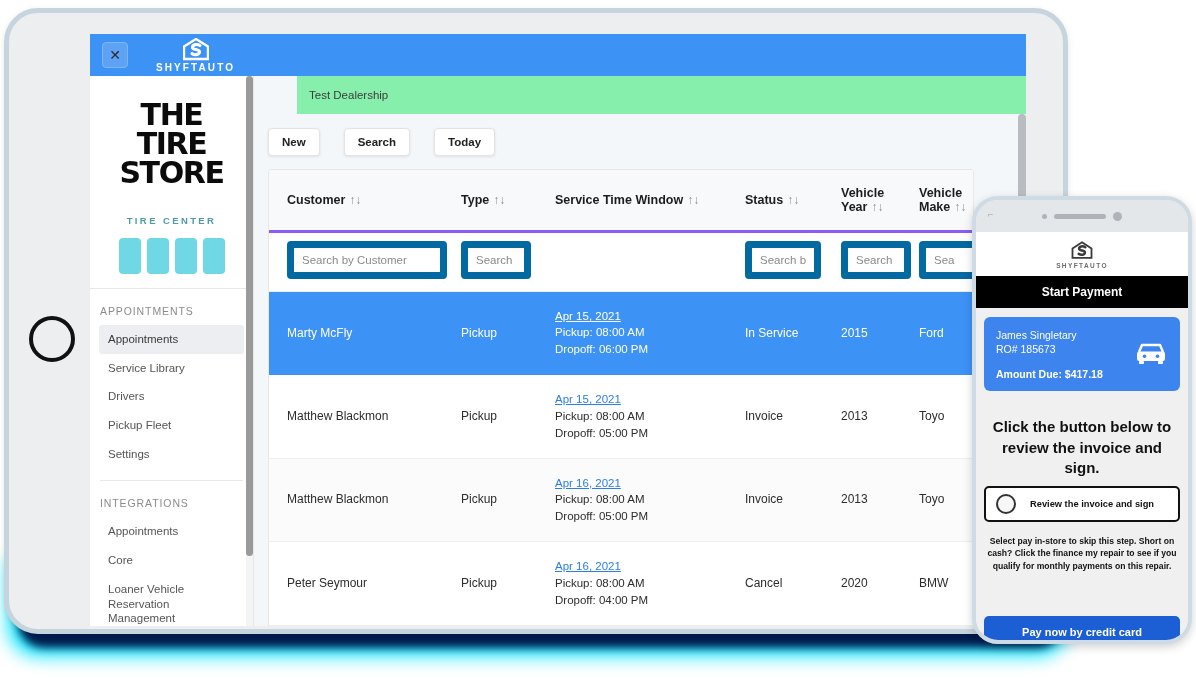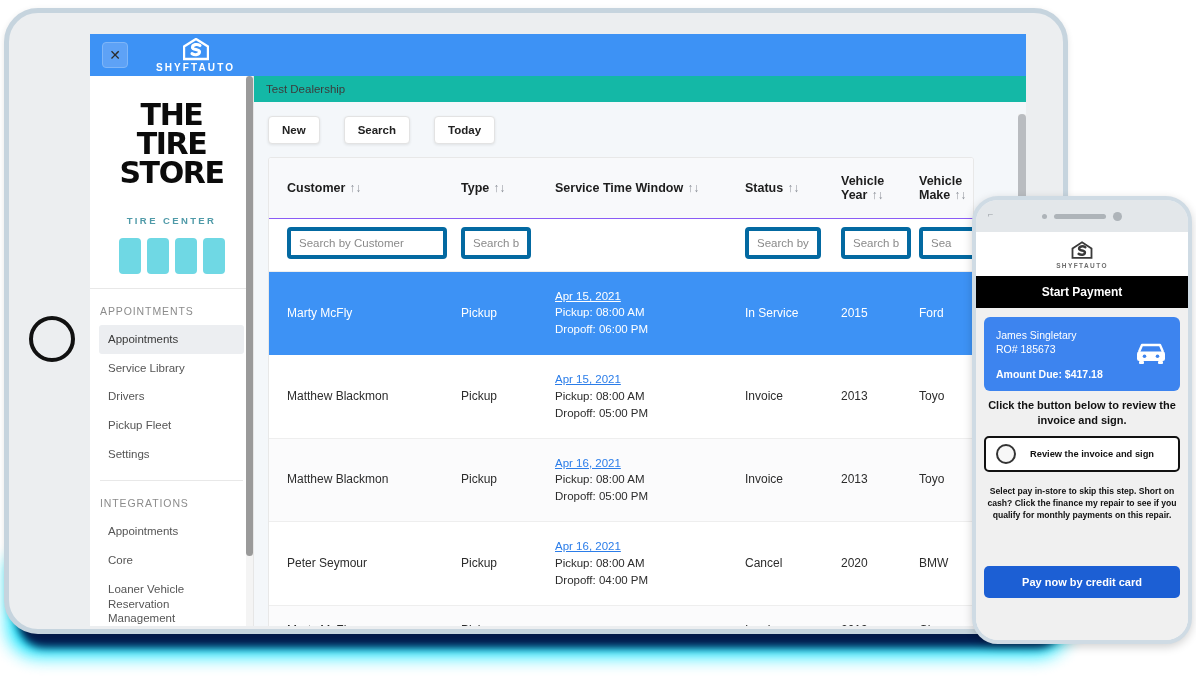--- a/index.html
+++ b/index.html
@@ -140,25 +140,25 @@
   .sb-divider { margin: 12px 10px 0; border-top: 1px solid #e8e8e8; }
 
   
   .main {
     position: relative;
     flex: 1;
     background: #f4f7fa;
     overflow: hidden;
   }
   .crumb-bar {
-    height: 26px;
-    background: #14b8a6;
+    height: 38px;
+    background: #86efac;
     display: flex; align-items: center;
     padding-left: 12px;
-    font-size: 11.5px; color: #3c3c3c;
+    font-size: 11.5px; color: #3c3c3c; margin-left: 43px;
   }
   .toolbar { padding: 14px 0 0 14px; display: flex; gap: 24px; }
   .tb-btn {
     background: #fff;
     border: 1px solid #e3e3e3;
     border-radius: 4px;
     box-shadow: 0 1px 3px rgba(0,0,0,.09);
     padding: 7px 13px;
     font-size: 11.5px; font-weight: 700; color: #222;
     cursor: pointer;
@@ -173,34 +173,34 @@
     width: 706px;
     overflow: hidden;
   }
   table { border-collapse: collapse; width: 706px; table-layout: fixed; }
   thead th {
     background: #f8f9fb;
     text-align: left;
     font-size: 12.5px; font-weight: 700; color: #1d1d1d;
     padding: 16px 0 16px 0;
     vertical-align: middle;
-    border-bottom: 1px solid #8b5cf6;
+    border-bottom: 3px solid #8b5cf6;
   }
   th .sortico { color: #8d9199; font-weight: 400; font-size: 12px; margin-left: 4px; }
   .cw1 { width: 192px; padding-left: 18px !important; }
   .cw2 { width: 94px; }
   .cw3 { width: 190px; }
   .cw4 { width: 96px; }
   .cw5 { width: 78px; }
   .cw6 { width: 78px; }
 
   tr.filters td { padding: 8px 0 12px 0; border-bottom: 1px solid #eee; background:#fff;}
   tr.filters td:first-child { padding-left: 18px; }
   .fld {
-    border: 4px solid #0369a1; border-radius: 4px;
+    border: 7px solid #0369a1; border-radius: 4px;
     padding: 6px 8px; font-size: 11.5px; color: #777;
     background: #fff; font-family: "Liberation Sans", sans-serif;
   }
   .fld::placeholder { color: #8a8a8a; }
   .f1 { width: 160px; } .f2 { width: 70px; } .f4 { width: 76px; }
   .f5 { width: 70px; } .f6 { width: 60px; }
 
   tbody td {
     font-size: 12px; color: #2c2c2c;
     padding: 16px 0;
@@ -262,22 +262,22 @@
   .ph-body { padding: 9px 8px 0; background: #f0f0f0; }
   .ro-card {
     background: #3d84ef; color: #fff; border-radius: 6px;
     padding: 11px 12px; display: flex; align-items: center; justify-content: space-between;
     min-height: 68px;
   }
   .ro-name { font-size: 10.5px; line-height: 1.35; }
   .ro-amt { font-size: 10.5px; font-weight: 700; margin-top: 12px; }
   .car-ico { width: 34px; height: 26px; flex: none; }
   .ph-note {
-    margin-top: 7px; text-align: center;
-    font-size: 11px; font-weight: 700; color: #111; line-height: 1.35;
+    margin-top: 26px; text-align: center;
+    font-size: 15px; font-weight: 700; color: #111; line-height: 1.35;
   }
   .review-btn {
     margin-top: 8px; background: #fff;
     border: 2px solid #111; border-radius: 5px;
     height: 36px;
     display: flex; align-items: center; padding: 0 10px;
     cursor: pointer;
   }
   .review-circle {
     width: 20px; height: 20px; border-radius: 50%;

